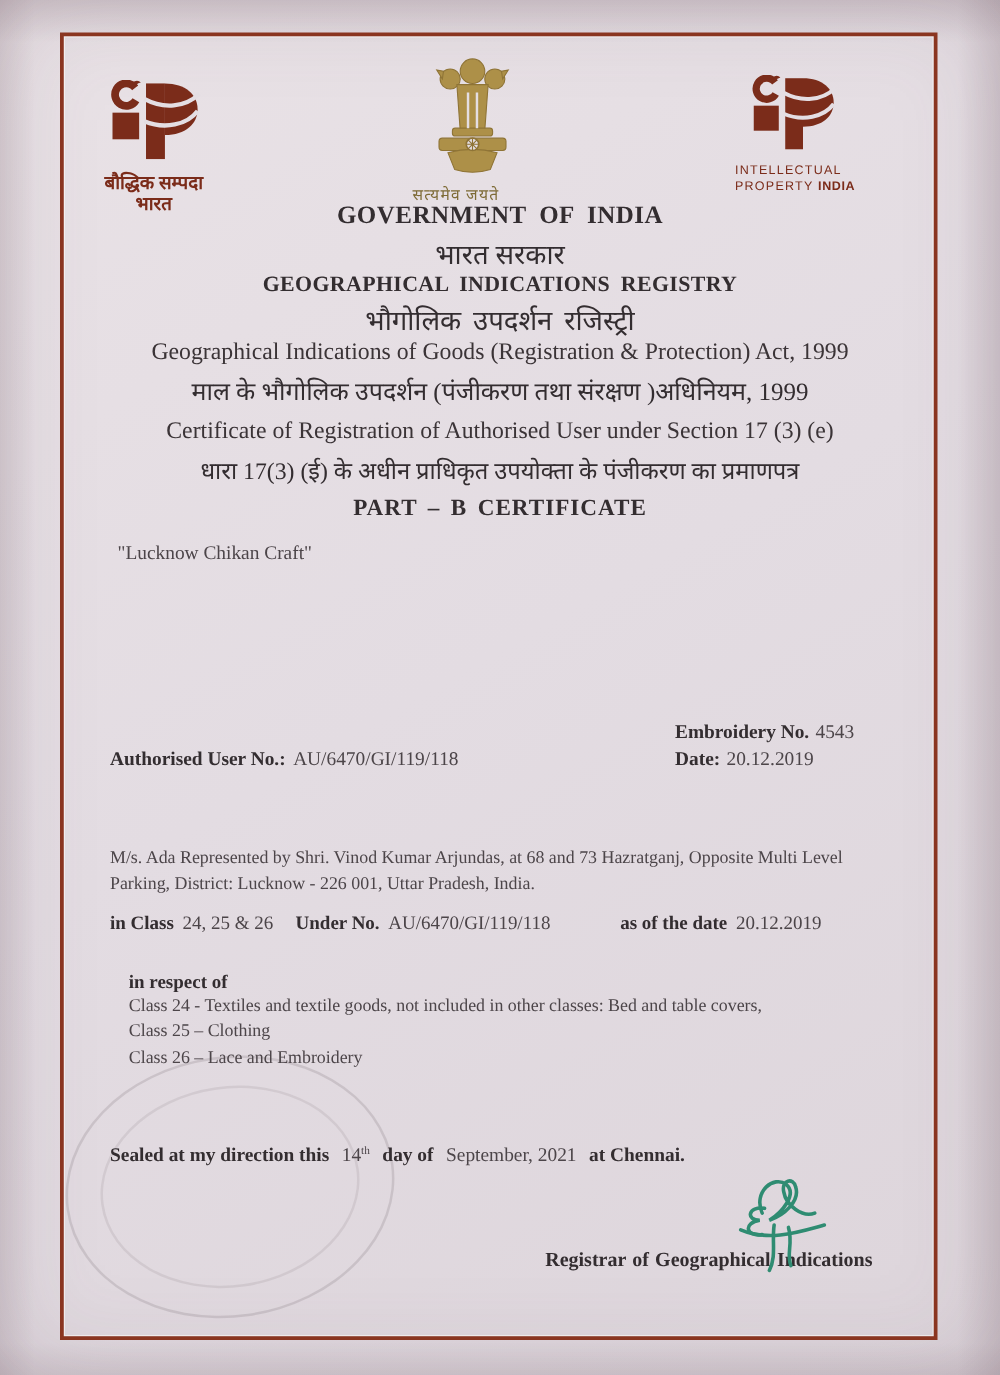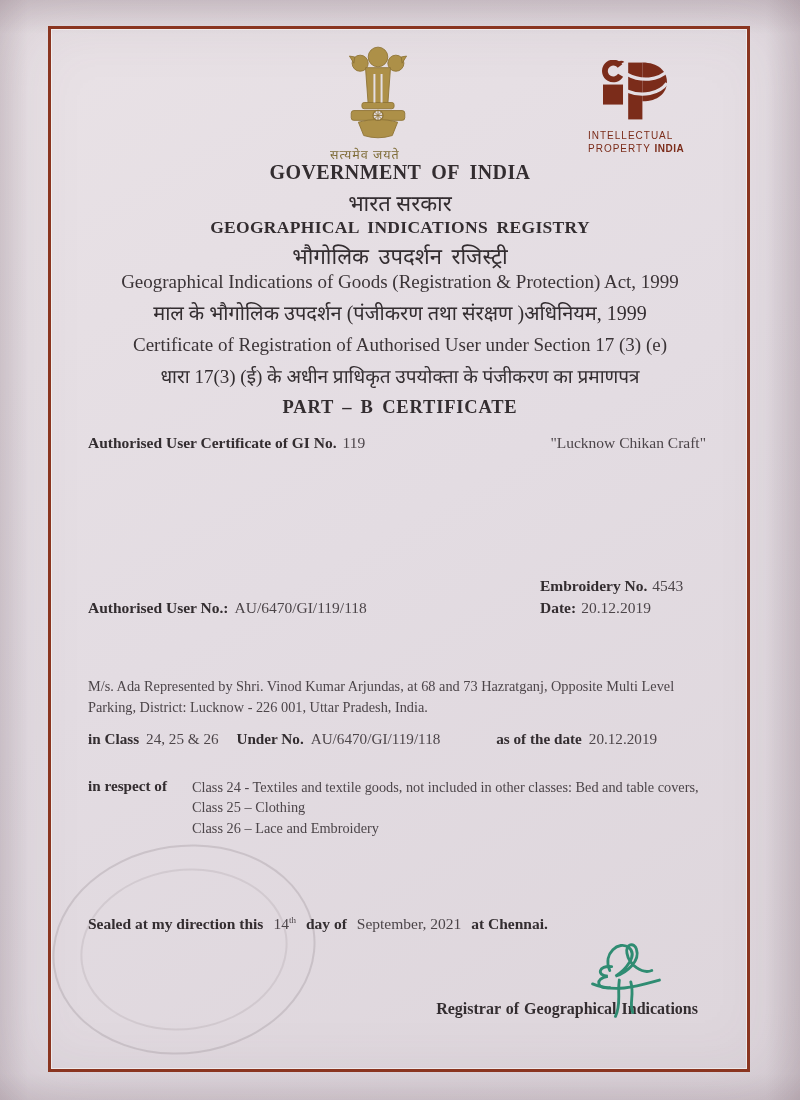--- a/index.html
+++ b/index.html
@@ -46,21 +46,21 @@
   .certno-block{position:absolute;left:540px;top:575px;font-size:15.5px;line-height:1.45;}
   .certno-block .v{margin-left:5px;}
   .authuser-row{position:absolute;left:88px;top:599px;font-size:15.5px;}
   .authuser-row .v{margin-left:6px;}
   .certified-row{position:absolute;left:88px;top:640px;font-size:15.5px;font-weight:bold;letter-spacing:.2px;word-spacing:1.5px;}
   .registrant{position:absolute;left:88px;top:676px;width:628px;font-size:14.3px;line-height:1.5;color:#4c4549;}
   .class-row{position:absolute;left:88px;top:730px;font-size:15.2px;white-space:nowrap;}
   .class-row .b{margin-right:7px;}
   .ml14{margin-left:14px;}
   .ml52{margin-left:52px;}
-  .respect-row{position:absolute;left:88px;top:777px;display:flex;font-size:14.3px;}
+  .respect-row{position:absolute;left:103px;top:777px;display:flex;font-size:14.3px;flex-direction:column;}
   .respect-label{font-weight:bold;font-size:15.2px;width:104px;flex:none;}
   .respect-body{width:522px;color:#4c4549;line-height:1.42;}
   .sealed-row{position:absolute;left:88px;top:915px;font-size:15.5px;white-space:nowrap;}
   .sealed-row .v{margin:0 10px;}
   sup{font-size:9px;}
   .registrar-row{position:absolute;right:102px;top:1000px;font-size:16px;font-weight:bold;word-spacing:1px;}
   .signature{position:absolute;left:582px;top:938px;z-index:3;}
   
   .seal{position:absolute;left:52px;top:845px;width:260px;height:205px;border-radius:50%;
         border:2px solid rgba(150,138,145,.30);transform:rotate(-8deg);}
@@ -68,20 +68,37 @@
         border-radius:50%;border:2px solid rgba(150,138,145,.20);}
 </style>
 </head>
 <body>
 
 <div class="page">
 
   <div class="frame"></div>
   <div class="seal"></div>
 
+  <div class="logo-left">
+    <span>
+      <svg width="100" height="66" viewBox="0 0 110 96">
+        <circle cx="23" cy="17" r="13" fill="none" stroke="#7b2c1a" stroke-width="9" stroke-dasharray="66 16" transform="rotate(30 23 17)"></circle>
+        <path d="M30,3 q6,-4 10,0 q-5,1 -7,5 z" fill="#7b2c1a"></path>
+        <rect x="7" y="38" width="31" height="31" fill="#7b2c1a"></rect>
+        <rect x="46" y="4" width="22" height="88" fill="#7b2c1a"></rect>
+        <path d="M68,4 c24,0 38,13 38,30 c0,17 -14,30 -38,30 z" fill="#7b2c1a"></path>
+        <path d="M44,22 C66,34 92,32 108,16" stroke="#e4dee3" stroke-width="5" fill="none"></path>
+        <path d="M44,48 C68,58 94,52 106,36" stroke="#e4dee3" stroke-width="5" fill="none"></path>
+      </svg>
+    </span>
+    <div class="logo-caption-hi">
+      <div>बौद्धिक सम्पदा</div>
+      <div>भारत</div>
+    </div>
+  </div>
 
   <div class="emblem-wrap">
     <span>
       <svg width="96" height="100" viewBox="0 0 100 112">
         <g fill="#ad9048" stroke="#8f7436" stroke-width="1">
           <circle cx="50" cy="19" r="11"></circle>
           <circle cx="30" cy="26" r="9"></circle>
           <circle cx="70" cy="26" r="9"></circle>
           <path d="M23,26 l-5,-8 6,1 z"></path>
             <path d="M77,26 l5,-8 -6,1 z"></path>
@@ -123,23 +140,20 @@
   <div class="h gov-en">GOVERNMENT OF INDIA</div>
   <div class="h reg-hi">भौगोलिक उपदर्शन रजिस्ट्री</div>
   <div class="h reg-en">GEOGRAPHICAL INDICATIONS REGISTRY</div>
   <div class="h act-en">Geographical Indications of Goods (Registration &amp; Protection) Act, 1999</div>
   <div class="h act-hi">माल के भौगोलिक उपदर्शन (पंजीकरण तथा संरक्षण )अधिनियम, 1999</div>
   <div class="h sec-en">Certificate of Registration of Authorised User under Section 17 (3) (e)</div>
   <div class="h sec-hi">धारा 17(3) (ई) के अधीन प्राधिकृत उपयोक्ता के पंजीकरण का प्रमाणपत्र</div>
   <div class="h part-title">PART – B CERTIFICATE</div>
 
   <div class="gi-row">
-    <span>
-      <span class="b">Authorised User Certificate of GI No.</span><span class="v">119</span>
-    </span>
     <span class="v">"Lucknow Chikan Craft"</span>
   </div>
 
   <div class="certno-block">
     <div>
       <span class="b">Embroidery No.</span><span class="v">4543</span>
     </div>
     <div>
       <span class="b">Date:</span><span class="v">20.12.2019</span>
     </div>

